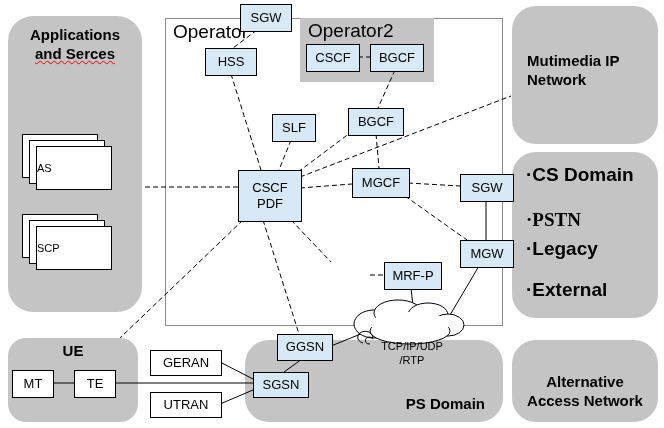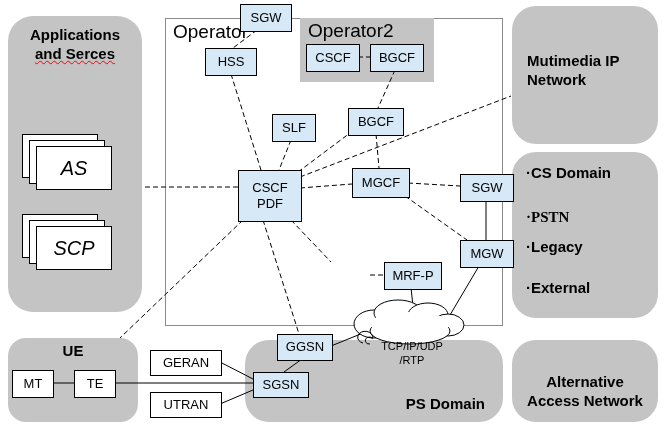--- a/index.html
+++ b/index.html
@@ -20,29 +20,29 @@
   .ptitle{font-weight:bold;font-size:15px;line-height:1.25;}
   .center{text-align:center;}
   .misspell{
     text-decoration-line:underline;
     text-decoration-style:wavy;
     text-decoration-color:#ff0000;
     text-decoration-thickness:1px;
   }
   .stack{position:absolute;}
   .stackbox{position:absolute;width:74px;height:42px;background:#fff;border:1px solid #000;}
-  .stackfront{display:flex;align-items:center;justify-content:center;font-size:20px;font-style:italic;}
+  .stackfront{display:flex;align-items:center;font-size:11px;}
   .svglayer{position:absolute;left:0;top:0;pointer-events:none;}
   .svglayer line{stroke:#000;stroke-width:1;}
   .dashed{stroke-dasharray:5 3;}
   .cloudpart{fill:#fff;stroke:#000;stroke-width:1;}
   .cloudcover{fill:#fff;stroke:none;}
   .spiral{fill:none;stroke:#000;stroke-width:1;}
   .cloudtext{position:absolute;left:356px;top:308px;width:112px;text-align:center;font-size:11px;line-height:1.25;margin-top:32px;}
-  .csitem{position:absolute;left:526px;font-weight:bold;font-size:15px;}
+  .csitem{position:absolute;left:526px;font-weight:bold;font-size:19px;}
 </style>
 </head>
 <body>
 
 <div class="stage">
 
   <div class="panel" style="left:8px;top:16px;width:134px;height:296px;border-radius:25px;">
     <div class="ptitle center" style="padding-top:10px;">
       <div>Applications</div>
       <div class="misspell">and Serces</div>

